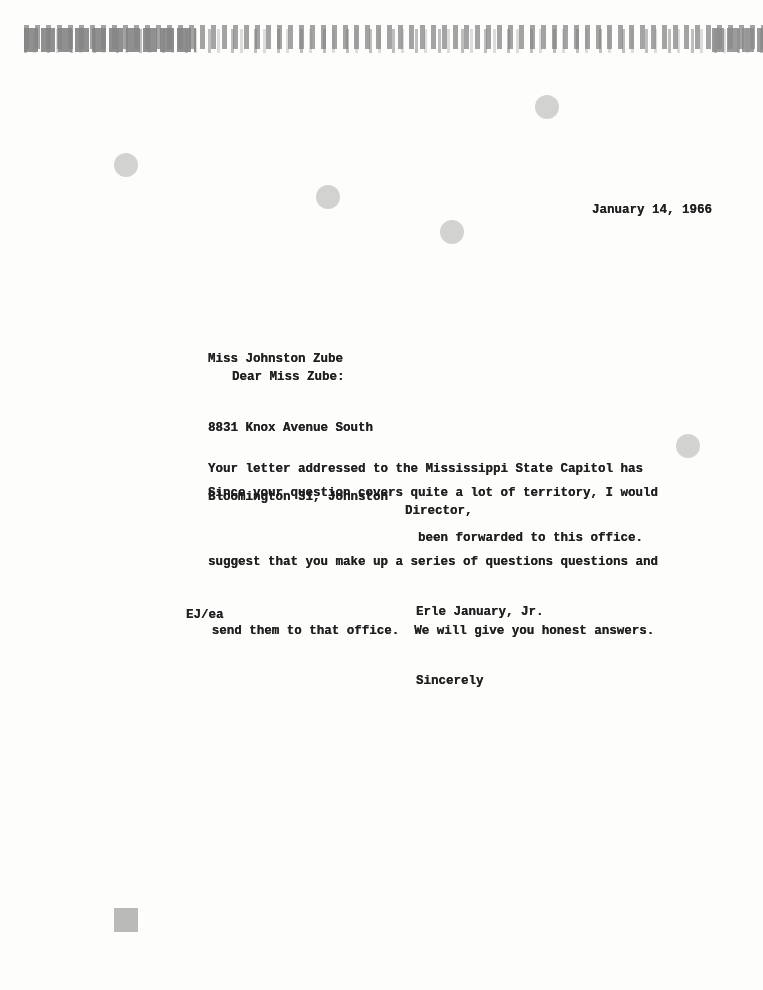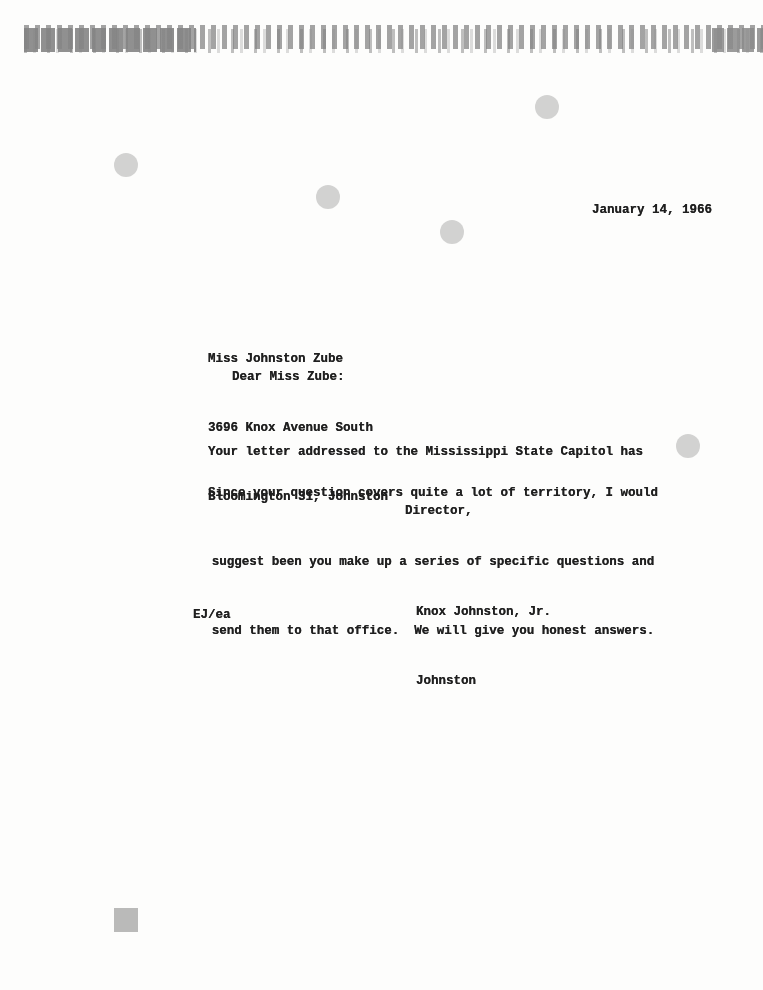--- a/index.html
+++ b/index.html
@@ -25,25 +25,25 @@
   }
   .txt {
     position: absolute;
     white-space: pre;
     text-shadow: 0 0 0.6px rgba(25,25,25,0.75), 0.3px 0.3px 0.3px rgba(25,25,25,0.35);
   }
   
   .date        { left: 556px; top: 167px; }
   .recipient   { left: 160px; top: 274px; }
   .salutation  { left: 160px; top: 334px; margin-left: 36px; }
-  .para1       { left: 160px; top: 367px; text-align: right; }
+  .para1       { left: 160px; top: 384px; text-align: right; }
   .para2       { left: 160px; top: 408px; text-align: center; }
   .closing     { left: 369px; top: 468px; }
   .signature   { left: 368px; top: 527px; }
-  .initials    { left: 157px; top: 572px; }
+  .initials    { left: 150px; top: 572px; }
 
   
   .scan-edge { position: absolute; top: 0; left: 0; width: 763px; height: 11px; }
   .scan-edge .row1 {
     position: absolute; top: 1px; left: 0; right: 2px; height: 2px;
     background: repeating-linear-gradient(90deg,
       var(--scan-edge) 0px, var(--scan-edge) 5px,
       transparent 5px, transparent 11px);
     opacity: 0.8;
   }
@@ -90,41 +90,42 @@
     <div class="row1"></div>
     <div class="row2"></div>
     <div class="run-left"></div>
     <div class="run-right"></div>
   </div>
 
   <div class="txt date">January 14, 1966</div>
 
   <div class="txt recipient">
     <div>Miss Johnston Zube</div>
-    <div>3696 Knox Avenue South</div>
+    <div>8831 Knox Avenue South</div>
     <div>Bloomington 31, Johnston</div>
   </div>
 
   <div class="txt salutation">Dear Miss Zube:</div>
 
   <div class="txt para1">
     <div>Your letter addressed to the Mississippi State Capitol has</div>
+    <div>been forwarded to this office.</div>
   </div>
 
   <div class="txt para2">
     <div>Since your question covers quite a lot of territory, I would</div>
-    <div>suggest been you make up a series of specific questions and</div>
+    <div>suggest that you make up a series of questions questions and</div>
     <div>send them to that office.  We will give you honest answers.</div>
   </div>
 
   <div class="txt closing">Director,</div>
 
   <div class="txt signature">
-    <div>Knox Johnston, Jr.</div>
-    <div>Johnston</div>
+    <div>Erle January, Jr.</div>
+    <div>Sincerely</div>
   </div>
 
   <div class="txt initials">EJ/ea</div>
 
   <div class="speck s1"></div>
   <div class="speck s2"></div>
   <div class="speck s3"></div>
   <div class="speck s4"></div>
   <div class="speck s5"></div>
   <div class="speck s6"></div>

